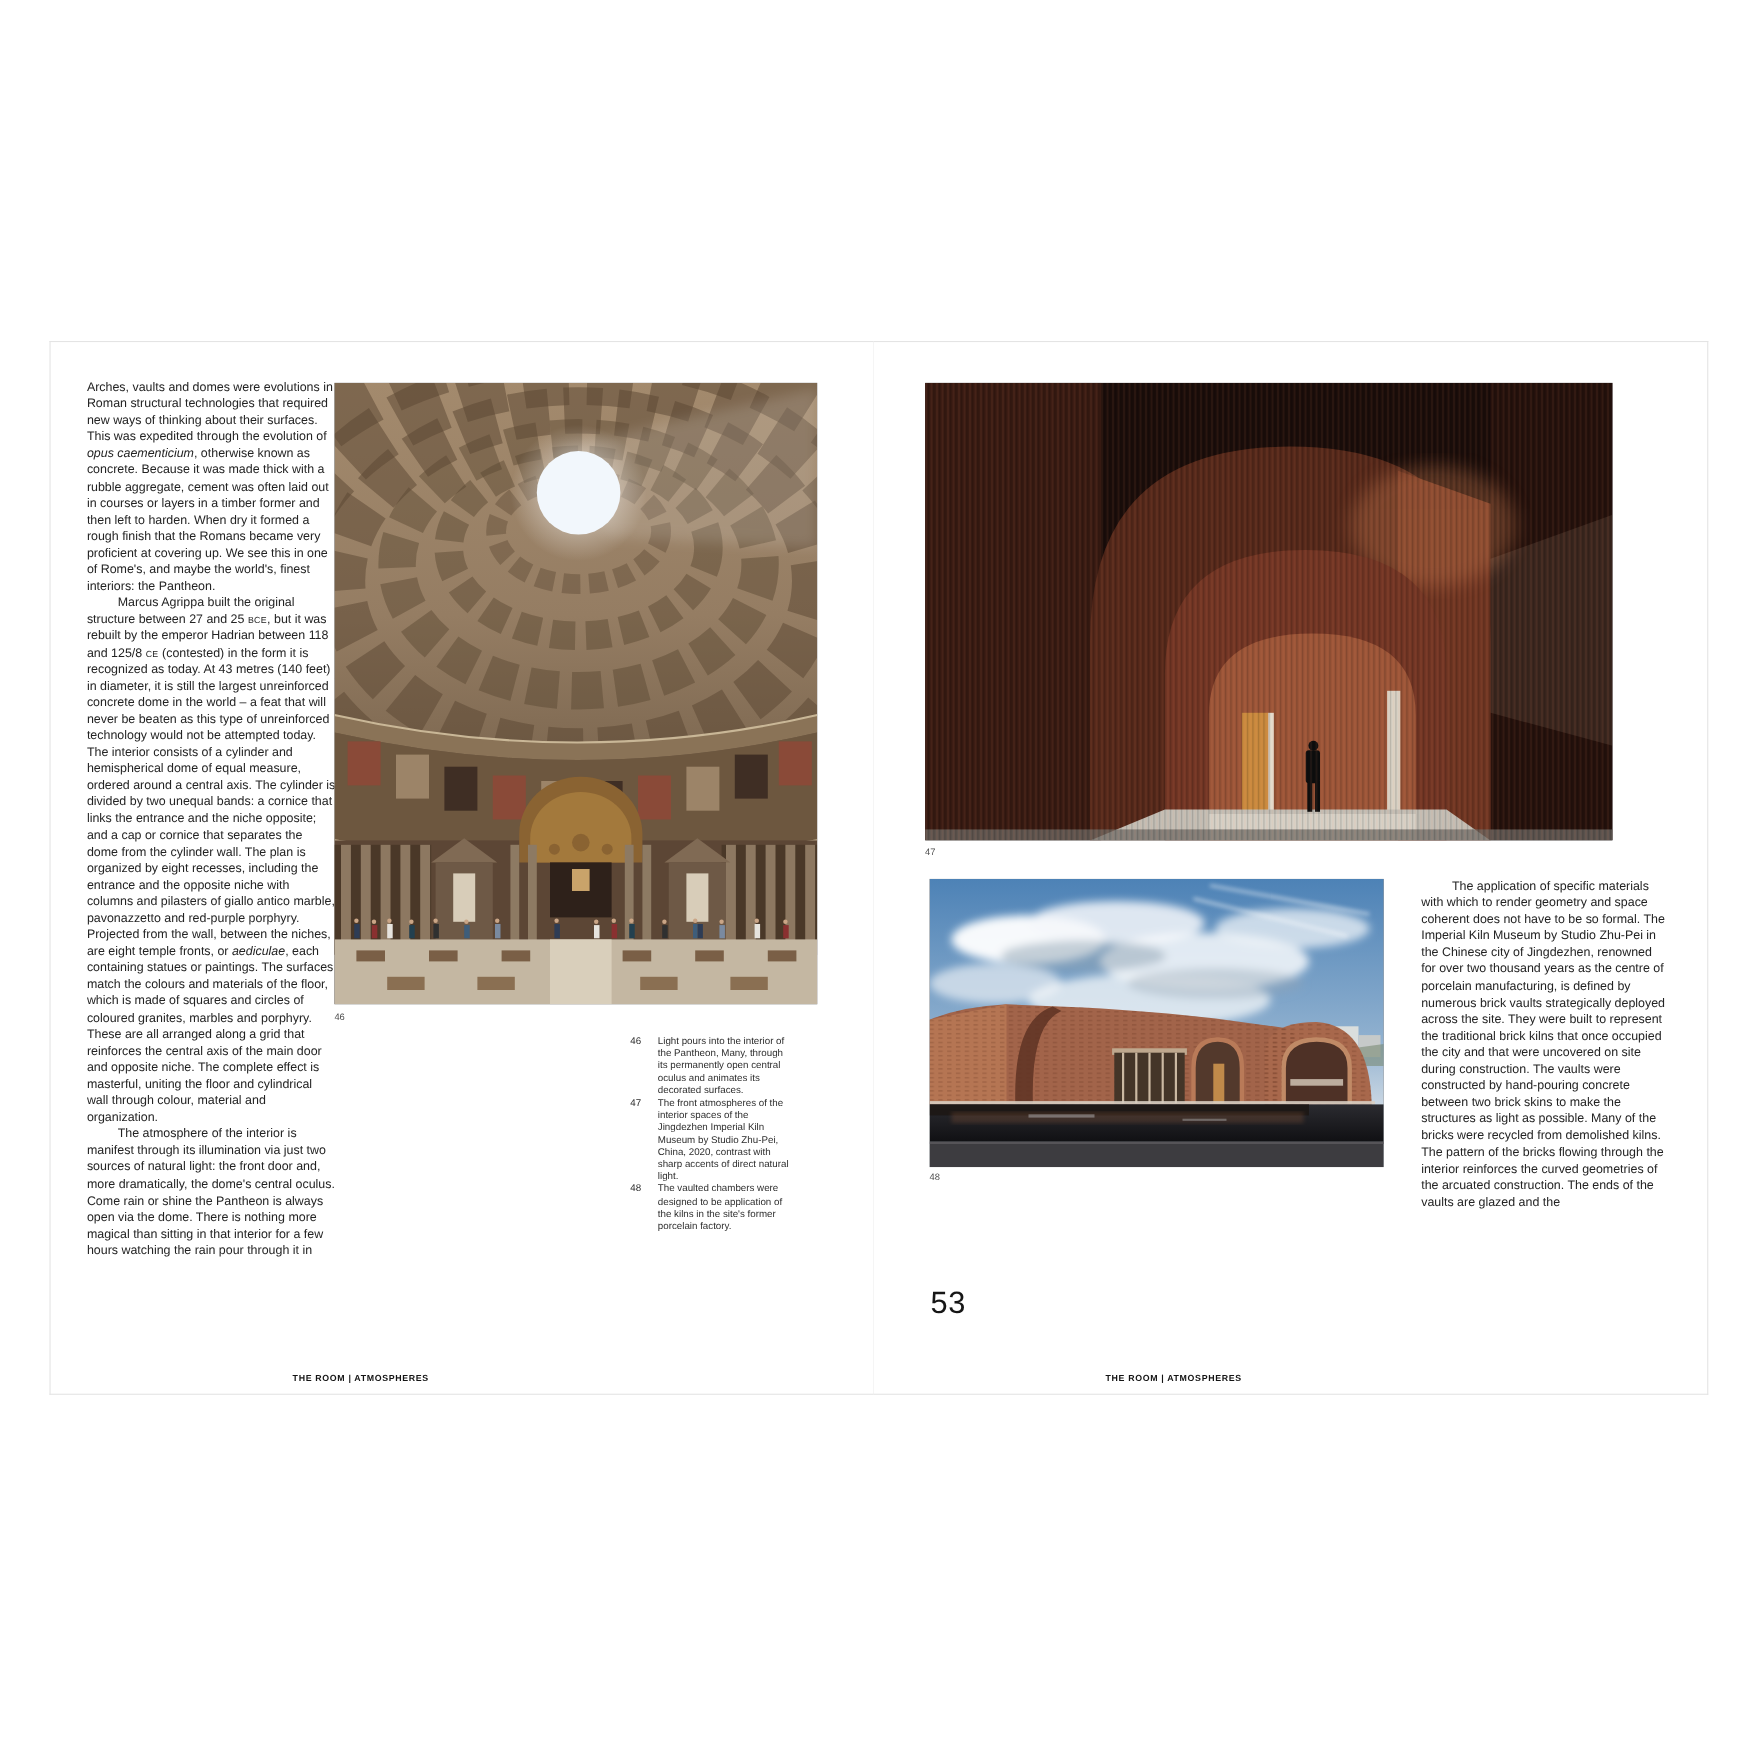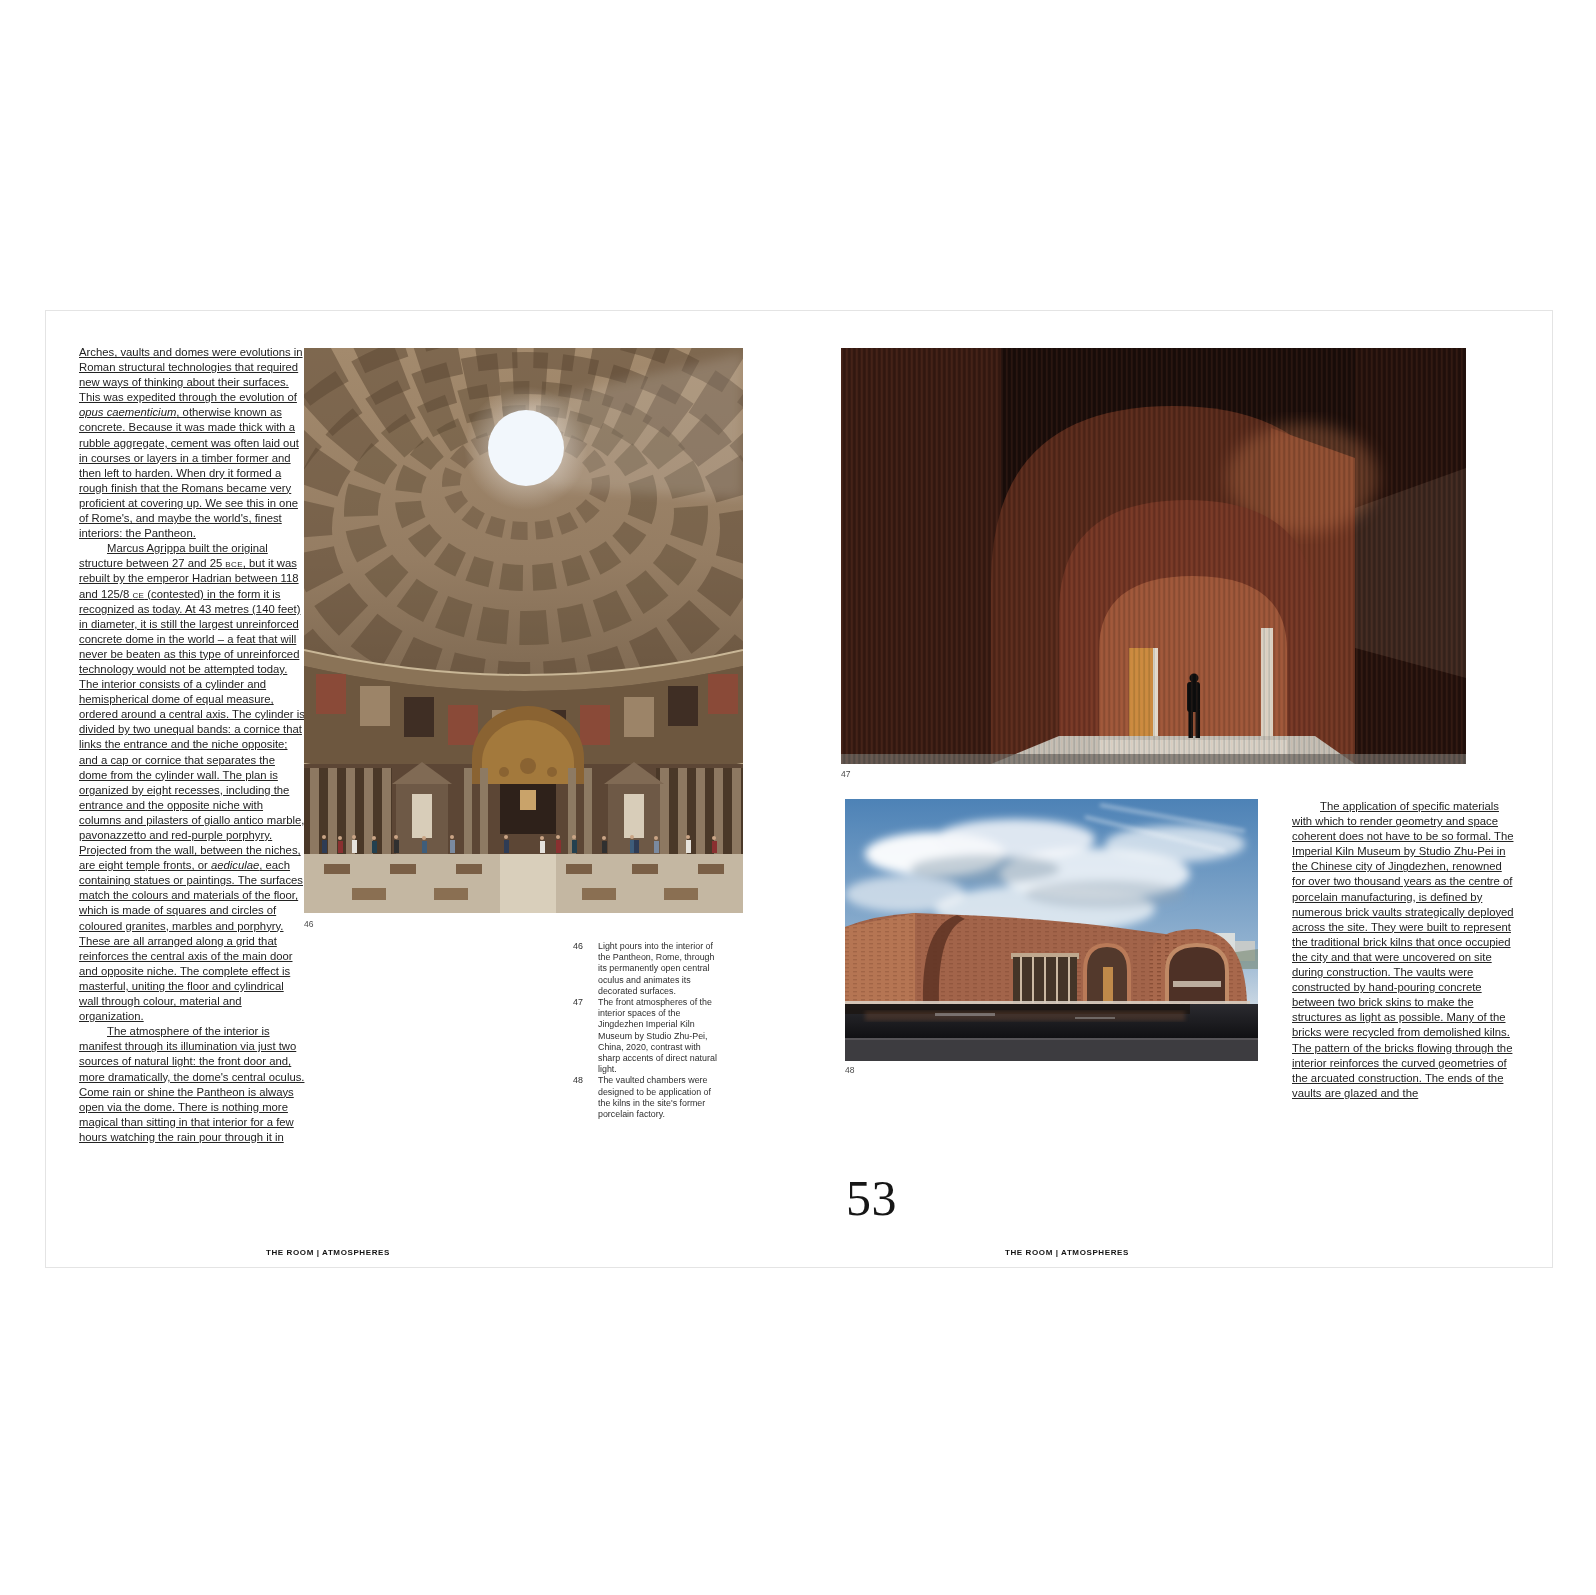--- a/index.html
+++ b/index.html
@@ -3,39 +3,39 @@
 <meta charset="utf-8">
 <style>
   html,body{margin:0;padding:0;background:#ffffff;}
   .canvas{position:relative;width:1596px;height:1595px;background:#fff;overflow:hidden;
           font-family:"Liberation Sans",sans-serif;color:#1f1f1f;}
   .page{position:absolute;top:310px;height:958px;background:#fff;border:1px solid #e4e4e4;box-sizing:border-box;}
   .page-left{left:45px;width:750px;border-right:1px solid #d6d6d6;}
   .page-right{left:794px;width:759px;border-left:none;}
 
   .bodycol{position:absolute;width:226px;font-size:11.3px;line-height:15.1px;color:#232323;
-           text-align:left;hyphens:none;text-decoration:underline;}
+           text-align:left;hyphens:none;}
   .bodycol p{margin:0;}
   .bodycol p.indent{text-indent:28px;}
   .run-i{font-style:italic;}
   .run-sc{font-variant:small-caps;letter-spacing:.03em;}
 
   .photo{position:absolute;overflow:hidden;background:#888;}
   .photo svg{display:block;}
 
   .figlabel{position:absolute;font-size:8.5px;color:#4a4a4a;}
 
   .caption-block{position:absolute;width:165px;font-size:8.9px;line-height:11.2px;color:#2e2e2e;}
   .cap-row{display:flex;margin:0 0 0 0;}
   .cap-num{width:25px;flex:0 0 25px;}
   .cap-txt{width:122px;}
 
   .pagefooter{position:absolute;font-size:8px;font-weight:bold;letter-spacing:.6px;color:#141414;
               width:200px;text-align:left;}
-  .pagenum{position:absolute;font-size:50px;color:#161616;letter-spacing:.5px;font-family:Liberation Serif, serif;}
+  .pagenum{position:absolute;font-size:28px;color:#161616;letter-spacing:.5px;}
 </style>
 </head>
 <body>
 
 <div class="canvas">
 
   <div class="page page-left">
 
     <div class="bodycol" style="left:33px;top:34px;">
       <p><span>Arches, vaults and domes were evolutions in Roman structural technologies that required new ways of thinking about their surfaces. This was expedited through the evolution of </span><span class="run-i">opus caementicium</span><span>, otherwise known as concrete. Because it was made thick with a rubble aggregate, cement was often laid out in courses or layers in a timber former and then left to harden. When dry it formed a rough finish that the Romans became very proficient at covering up. We see this in one of Rome's, and maybe the world's, finest interiors: the Pantheon.</span></p>
@@ -211,21 +211,21 @@
               <circle cx="410" cy="490" r="2"></circle>
           </g>
         </g>
       </svg>
     </div>
     <div class="figlabel" style="left:258px;top:608px;">46</div>
 
     <div class="caption-block" style="left:527px;top:630px;">
       <div class="cap-row">
         <div class="cap-num">46</div>
-        <div class="cap-txt">Light pours into the interior of the Pantheon, Rome, through its permanently open central oculus and animates its decorated surfaces.</div>
+        <div class="cap-txt">Light pours into the interior of the Pantheon, Many, through its permanently open central oculus and animates its decorated surfaces.</div>
       </div>
       <div class="cap-row">
         <div class="cap-num">47</div>
         <div class="cap-txt">The front atmospheres of the interior spaces of the Jingdezhen Imperial Kiln Museum by Studio Zhu-Pei, China, 2020, contrast with sharp accents of direct natural light.</div>
       </div>
       <div class="cap-row">
         <div class="cap-num">48</div>
         <div class="cap-txt">The vaulted chambers were designed to be application of the kilns in the site's former porcelain factory.</div>
       </div>
     </div>

